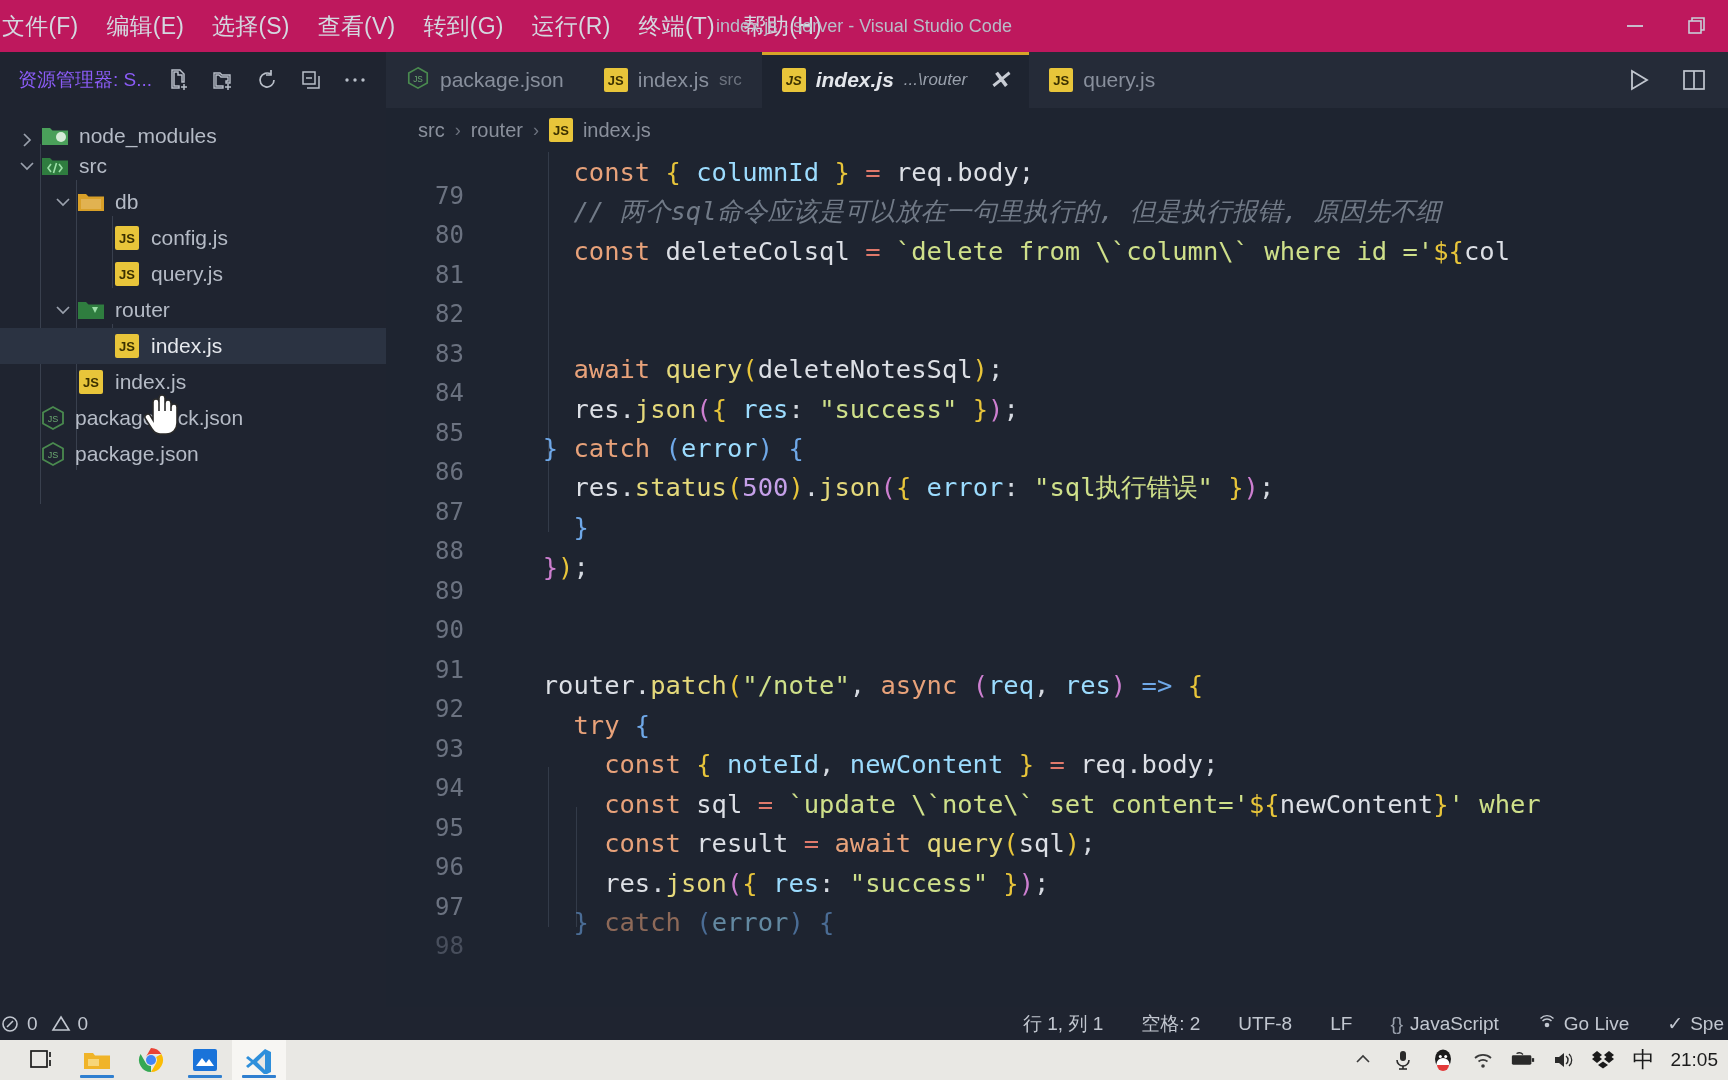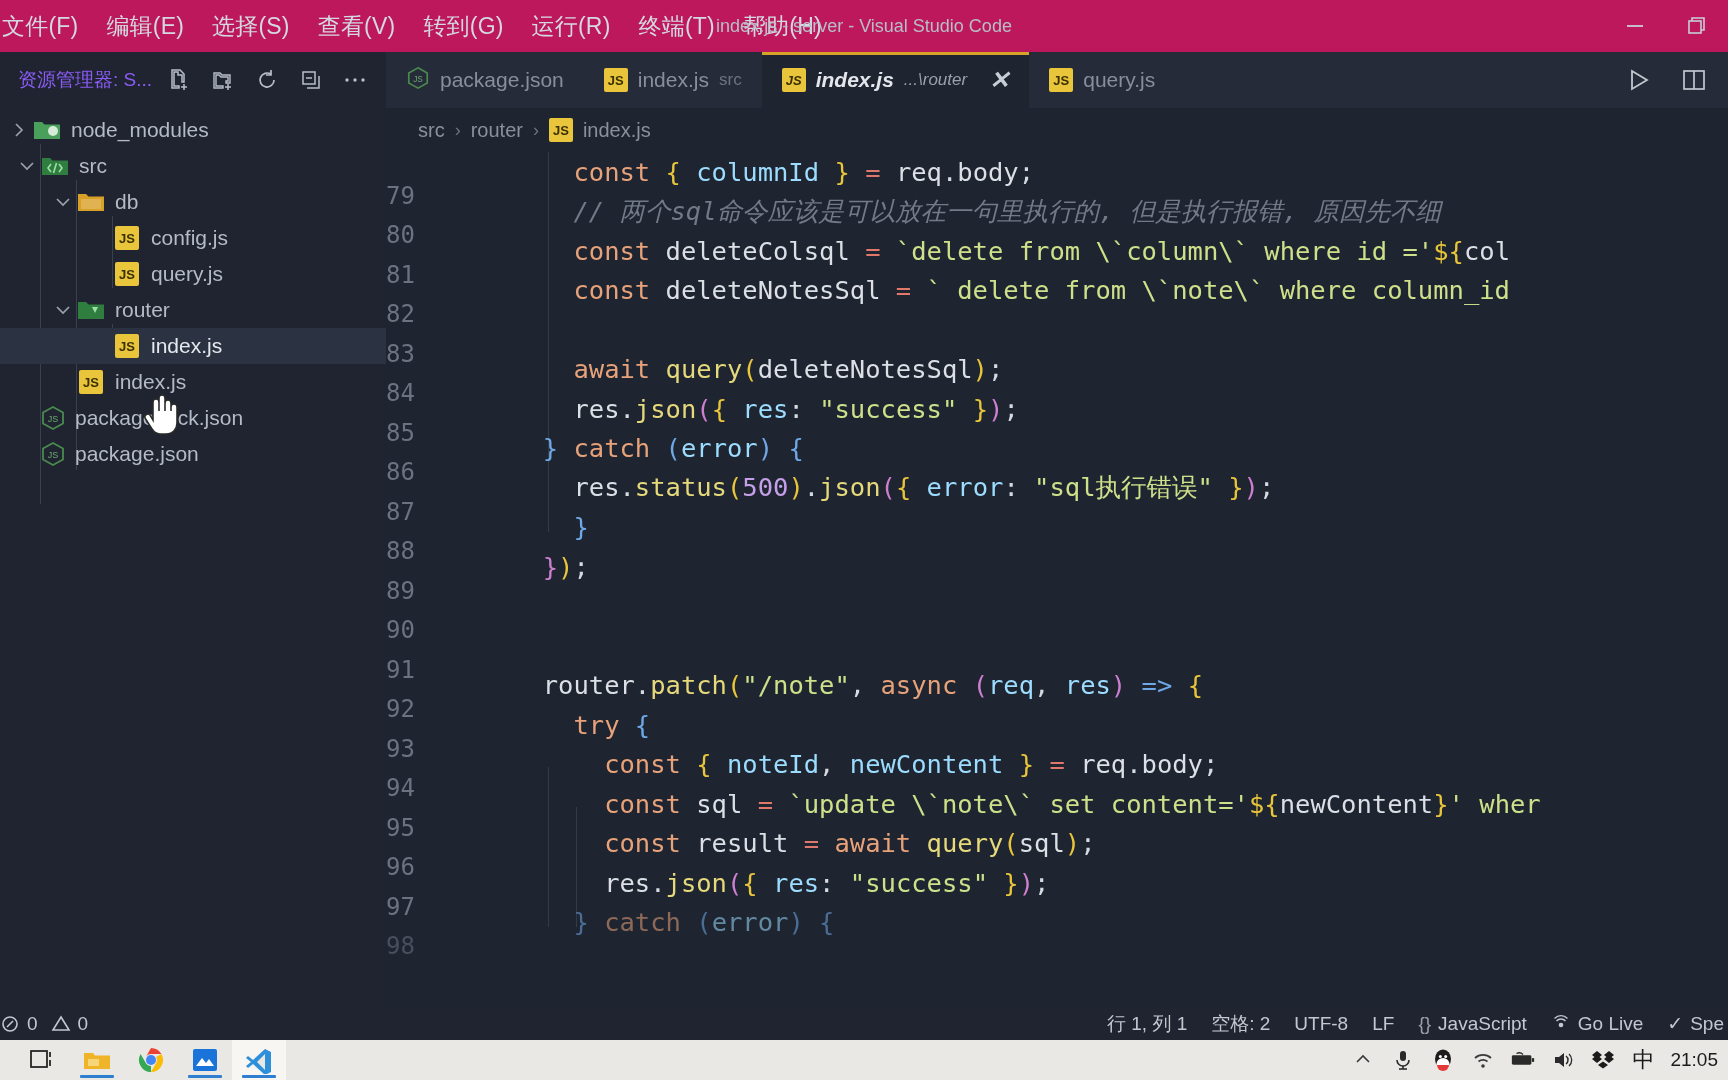--- a/index.html
+++ b/index.html
@@ -116,21 +116,21 @@
 
   .codearea{
     position:absolute; left:0; top:100px; right:0; bottom:0; overflow:hidden;
   }
   .codeline{
     display:flex; height:39.5px; align-items:center; font-size:25.5px;
     font-family:"DejaVu Sans Mono", monospace;
     white-space:pre;
   }
   .ln{
-    width:90px; text-align:left; color:#6b7280; flex:0 0 auto;
+    width:90px; text-align:right; color:#6b7280; flex:0 0 auto;
     padding-right:12px; font-size:24px;margin-top:48px;
   }
   .code{ padding-left:36px; position:relative; }
   .indent-guide{
     position:absolute; left:0; top:100px; bottom:0; width:1px;
     background:#333b49;
   }
 
   
   .k{ color:#e8a27a; }      
@@ -147,21 +147,21 @@
   .pr{ color:#dcdfe5; }
   .prop{ color:#9cdcfe; }
 
   
   .statusbar{
     position:absolute; left:0; top:1007px; width:1728px; height:33px;
     background:#1f2430; display:flex; align-items:center;
     color:#c2c7d0; font-size:19px;
   }
   .sb-left{ display:flex; align-items:center; gap:8px; padding-left:0px; }
-  .sb-right{ margin-left:auto; display:flex; align-items:center; gap:24px; padding-right:4px; }
+  .sb-right{ margin-left:auto; display:flex; align-items:center; gap:38px; padding-right:4px; }
   .sb-cell{ display:flex; align-items:center; gap:7px; white-space:nowrap; }
 
   
   .taskbar{
     position:absolute; left:0; top:1040px; width:1728px; height:40px;
     background:#e9e8e4; display:flex; align-items:center;
   }
   .tb-left{ display:flex; align-items:center; gap:0px; padding-left:16px; }
   .tb-item{
     width:54px; height:40px; display:flex; align-items:center; justify-content:center;
@@ -248,21 +248,21 @@
         </div>
       </div>
     </div>
 
     <div class="tree">
       <div class="guide" style="left:40px; top:36px; height:360px;"></div>
       <div class="guide" style="left:76px; top:72px; height:290px;"></div>
       <div class="guide" style="left:112px; top:108px; height:72px;"></div>
       <div class="guide" style="left:112px; top:216px; height:36px;"></div>
 
-      <div class="row" style="padding-left:6px;">
+      <div class="row" style="padding-left:14px;align-items:flex-end;">
         <span class="chev">
           <svg width="16" height="16" viewBox="0 0 16 16">
               <polyline points="5,2 11,8 5,14" fill="none" stroke="#9aa1ad" stroke-width="1.7"></polyline>
             </svg>
         </span>
         <span class="ficon">
           <svg width="28" height="24" viewBox="0 0 28 24">
             <path d="M1 4 h8 l2.5 2.5 H27 V21 H1 Z" fill="#4aa05a"></path>
             <circle cx="20" cy="13" r="5" fill="#d6ecd8"></circle>
           </svg>
@@ -439,21 +439,20 @@
         <span class="code c">    // 两个sql命令应该是可以放在一句里执行的, 但是执行报错, 原因先不细</span>
       </div>
 
       <div class="codeline">
         <span class="ln">81</span>
         <span class="code"><span class="w">    </span><span class="k">const</span><span class="w"> </span><span class="pr">deleteColsql</span><span class="w"> </span><span class="op">=</span><span class="w"> </span><span class="str">`delete from \`column\` where id ='</span><span class="p1">${</span><span class="pr">col</span></span>
       </div>
 
       <div class="codeline">
         <span class="ln">82</span>
-        <span class="code"><span class="w">    </span><span class="k">const</span><span class="w"> </span><span class="pr">deleteNotesSql</span><span class="w"> </span><span class="op">=</span><span class="w"> </span><span class="str">` delete from \`note\` where column_id</span></span>
       </div>
 
       <div class="codeline">
         <span class="ln">83</span>
       </div>
 
       <div class="codeline">
         <span class="ln">84</span>
         <span class="code"><span class="w">    </span><span class="k">await</span><span class="w"> </span><span class="fn">query</span><span class="p1">(</span><span class="pr">deleteNotesSql</span><span class="p1">)</span><span class="w">;</span></span>
       </div>

